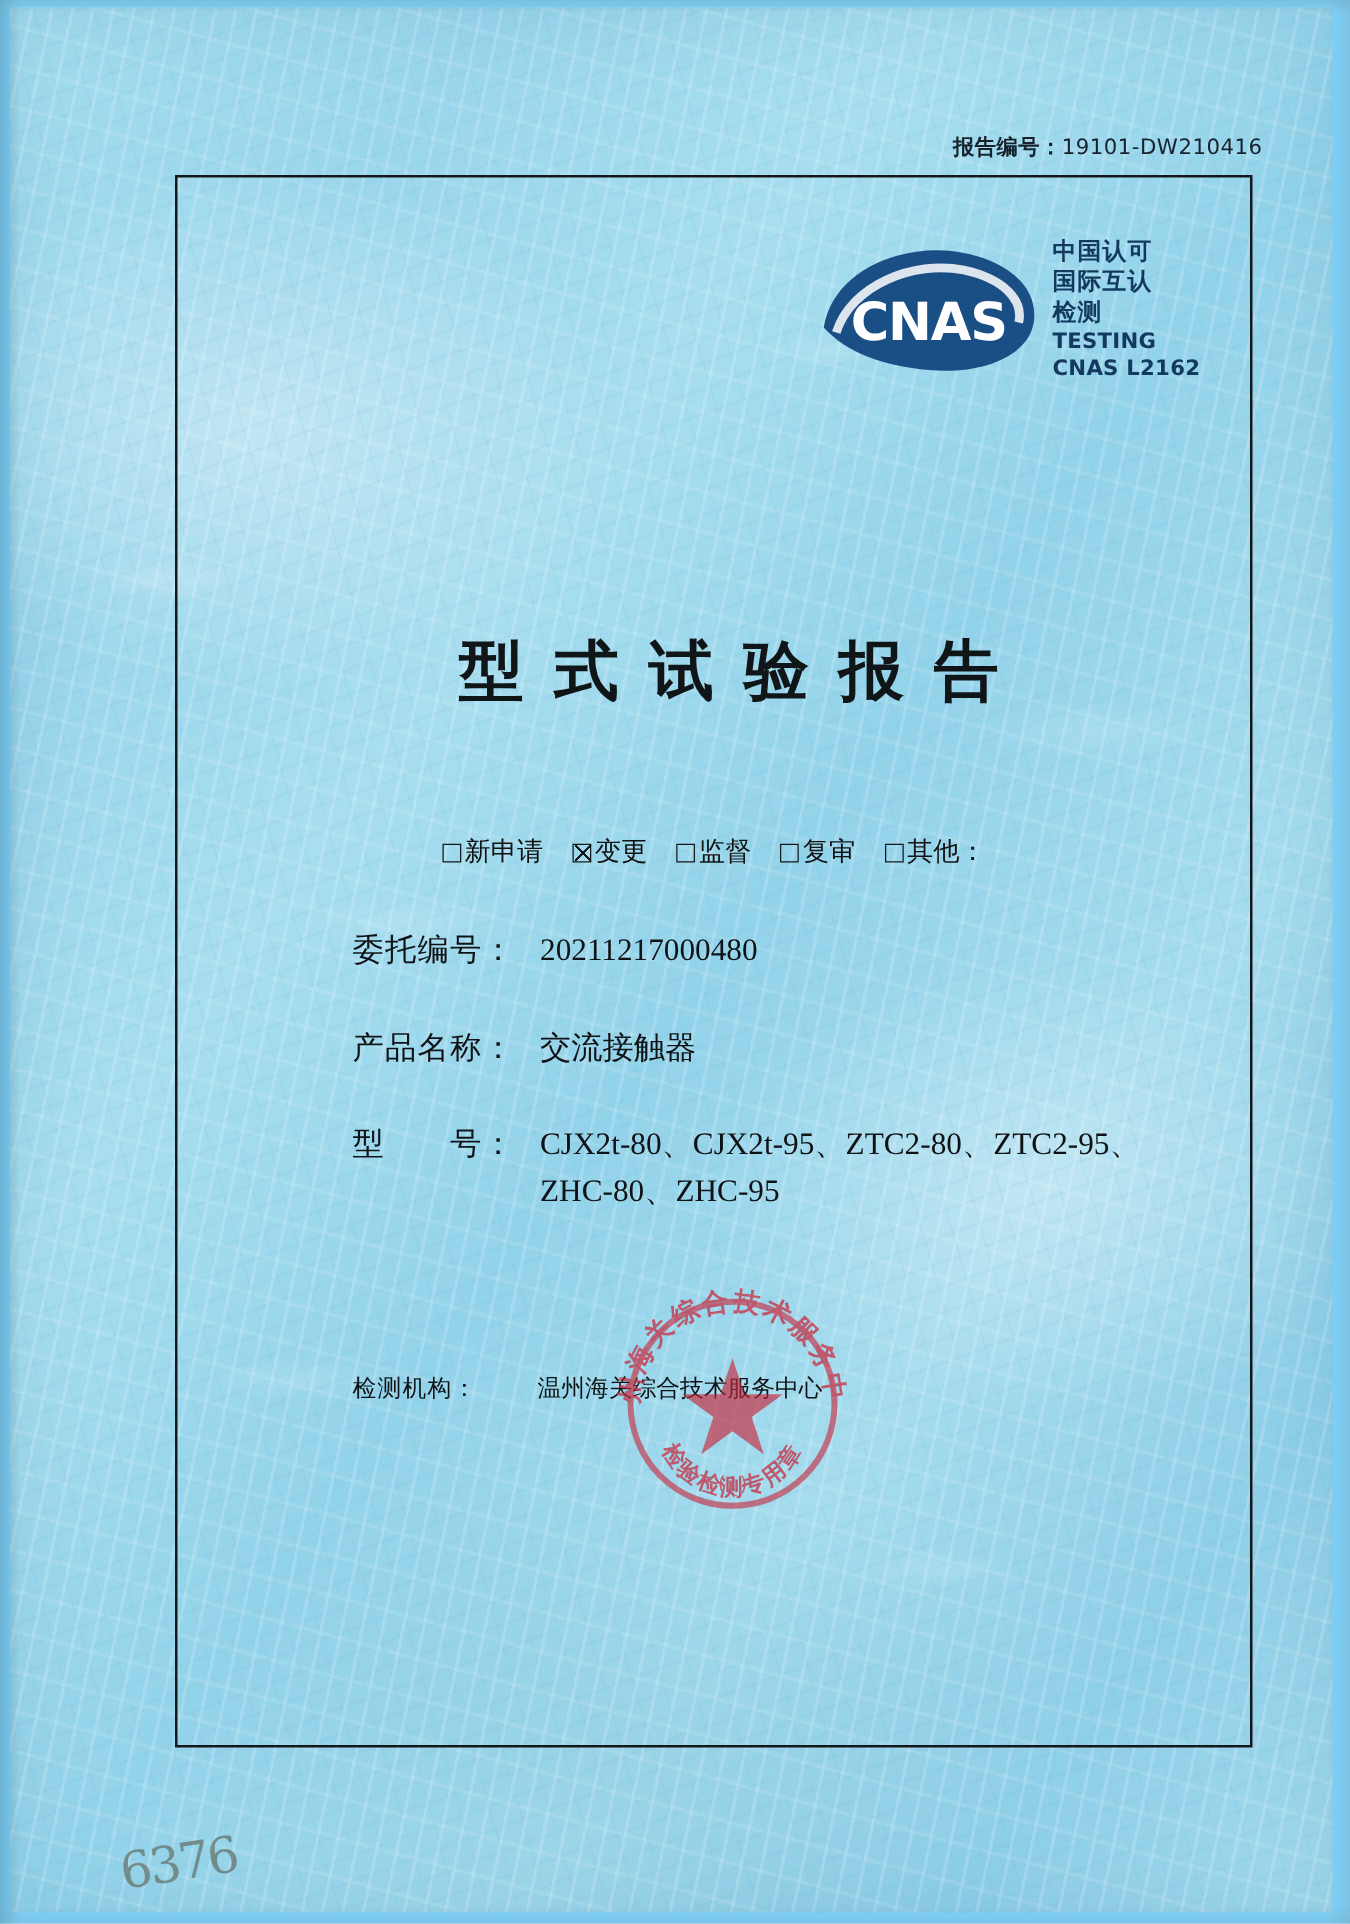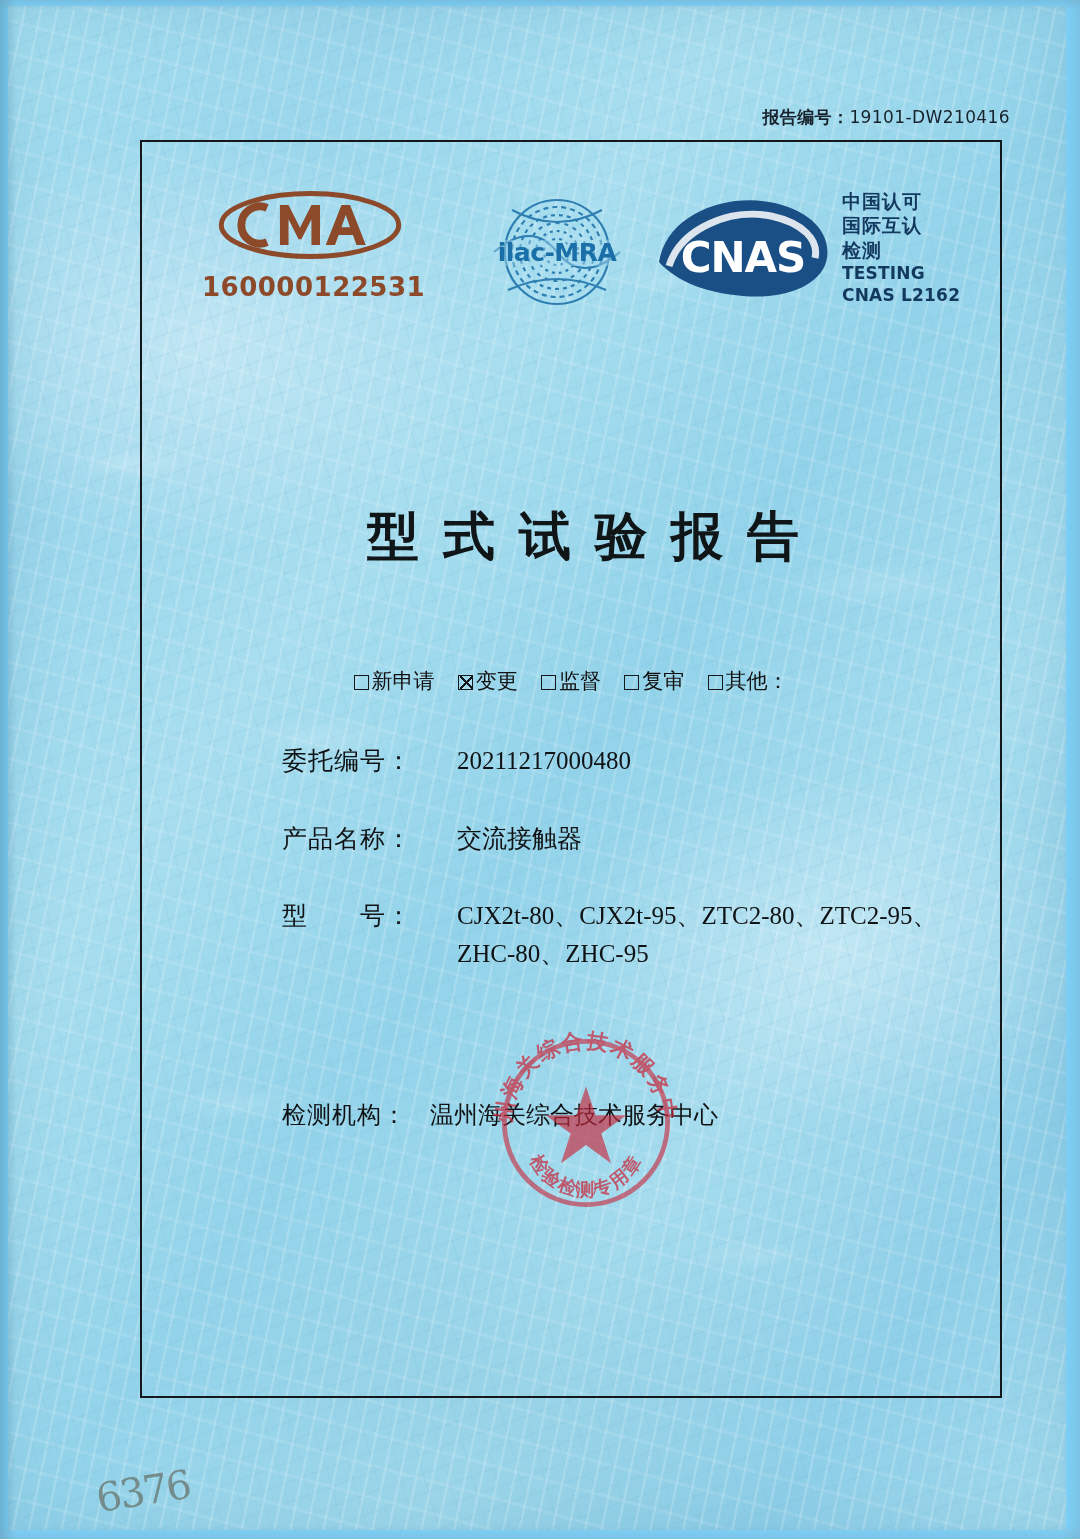--- a/index.html
+++ b/index.html
@@ -231,31 +231,30 @@
     width: 148px;
     letter-spacing: 1px;
     white-space: nowrap;
   }
   .field .lbl.spaced {
     letter-spacing: 1px;
   }
   .field .val {
     flex: 1 1 auto;
     padding-left: 2px;
-    margin-left: 25px;
   }
   .field .val .line2 { display: block; }
 
   .org {
     position: absolute;
     left: 140px;
     top: 955px;
     width: 720px;
     font-family: "Liberation Serif", serif;
-    font-size: 24px;
+    font-size: 19px;
     color: #101315;
     line-height: 1.55;
   }
   .org .row1 { display: flex; }
   .org .row1 .lbl { width: 148px; letter-spacing: 1px; white-space: nowrap; }
   .org .row2 { margin-top: 22px; padding-left: 150px; }
 
   
   .seal {
     position: absolute;
@@ -308,54 +307,21 @@
   </div>
 
   <div class="report-no">
     <span class="rn-label">报告编号：</span><span class="rn-value">19101-DW210416</span>
   </div>
 
   <div class="frame">
 
     <div class="logos">
 
-      <div class="cma-block">
-        <svg class="cma-mark" viewBox="0 0 260 100">
-          <ellipse cx="130" cy="50" rx="124" ry="44" fill="none" stroke="#8c4a2a" stroke-width="7"></ellipse>
-          <g fill="none" stroke="#8c4a2a" stroke-width="11" stroke-linecap="butt">
-
-            <path d="M78 26 A26 26 0 1 0 78 74" transform="translate(-8,0) scale(1,1)"></path>
-          </g>
-          <g fill="#8c4a2a">
-
-            <path d="M88 78 L88 22 L100 22 L116 54 L132 22 L144 22 L144 78 L132 78 L132 42 L118 70 L114 70 L100 42 L100 78 Z"></path>
-
-            <path d="M152 78 L174 22 L186 22 L208 78 L195 78 L190 64 L170 64 L165 78 Z M174 53 L186 53 L180 36 Z"></path>
-          </g>
-        </svg>
-        <div class="cma-number">160000122531</div>
-      </div>
-
-      <div class="ilac-block">
-        <svg viewBox="0 0 170 130" width="170" height="130">
-          <g fill="none" stroke="#1a6fa8" stroke-width="2.2" opacity=".85">
-            <circle cx="85" cy="62" r="52"></circle>
-            <circle cx="85" cy="62" r="45" stroke-dasharray="5 4"></circle>
-            <circle cx="85" cy="62" r="37" stroke-dasharray="4 4"></circle>
-            <circle cx="85" cy="62" r="29" stroke-dasharray="4 5"></circle>
-            <circle cx="85" cy="62" r="21" stroke-dasharray="3 4"></circle>
-            <circle cx="85" cy="62" r="13" stroke-dasharray="3 4"></circle>
-            <path d="M40 20 Q85 44 130 20"></path>
-            <path d="M36 100 Q85 78 134 100"></path>
-            <path d="M22 62 Q60 30 85 62 Q110 94 148 62"></path>
-          </g>
-          <rect x="18" y="50" width="134" height="26" fill="#a7dcee" opacity=".45"></rect>
-          <text x="85" y="71" text-anchor="middle" font-family="DejaVu Sans, sans-serif" font-size="25" font-weight="700" fill="#1a6fa8" letter-spacing="-0.5">ilac-MRA</text>
-        </svg>
-      </div>
+
 
       <div class="cnas-block">
         <svg viewBox="0 0 190 120" width="190" height="120">
           <path d="M12 70 C20 22 78 2 122 10 C162 17 184 40 180 66 C176 92 140 108 96 104 C60 101 30 90 12 70 Z" fill="#1a4f86"></path>
           <path d="M22 74 C34 36 84 16 124 24 C156 31 172 48 168 66" fill="none" stroke="#ffffff" stroke-width="7" opacity=".85"></path>
           <text x="96" y="80" text-anchor="middle" font-family="DejaVu Sans, sans-serif" font-size="42" font-weight="700" fill="#ffffff" letter-spacing="-1">CNAS</text>
         </svg>
       </div>
 
       <div class="cnas-text">

